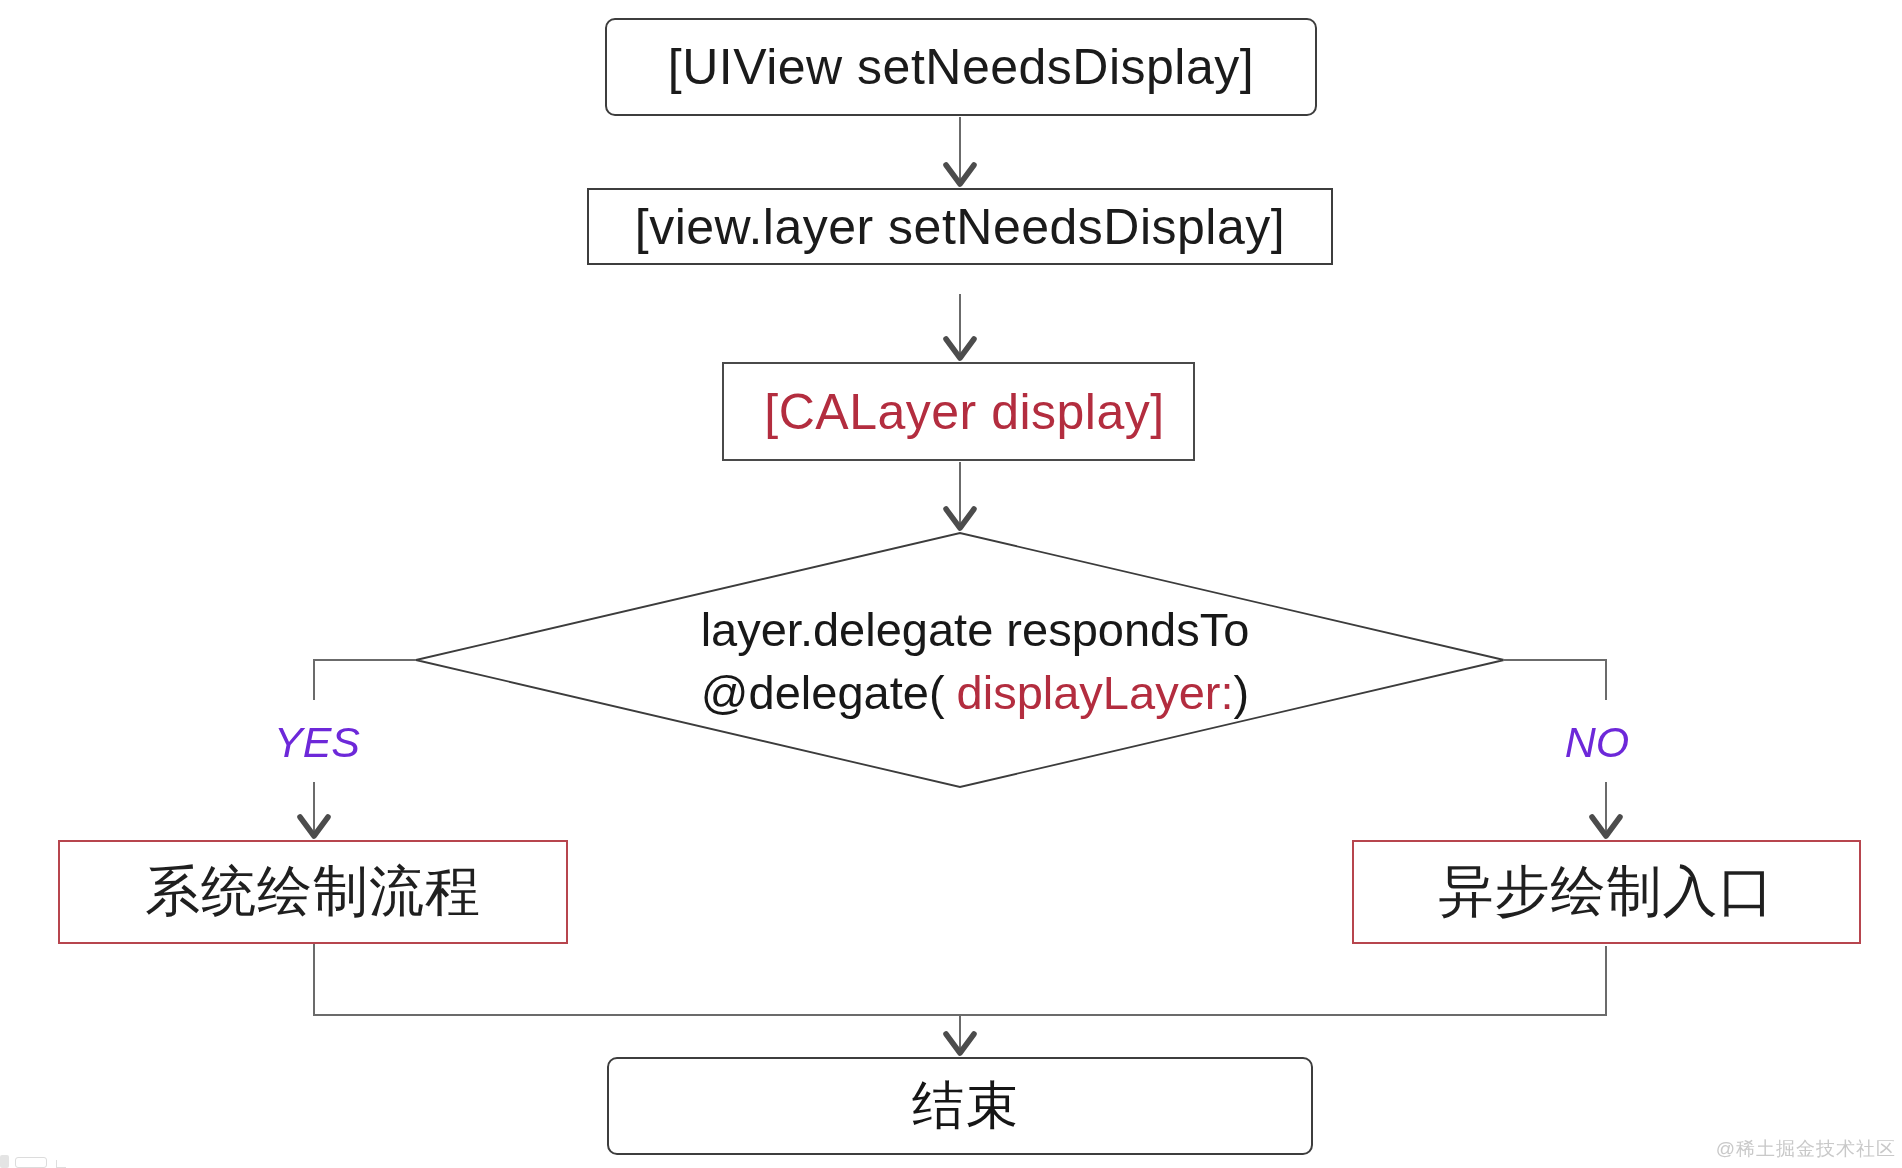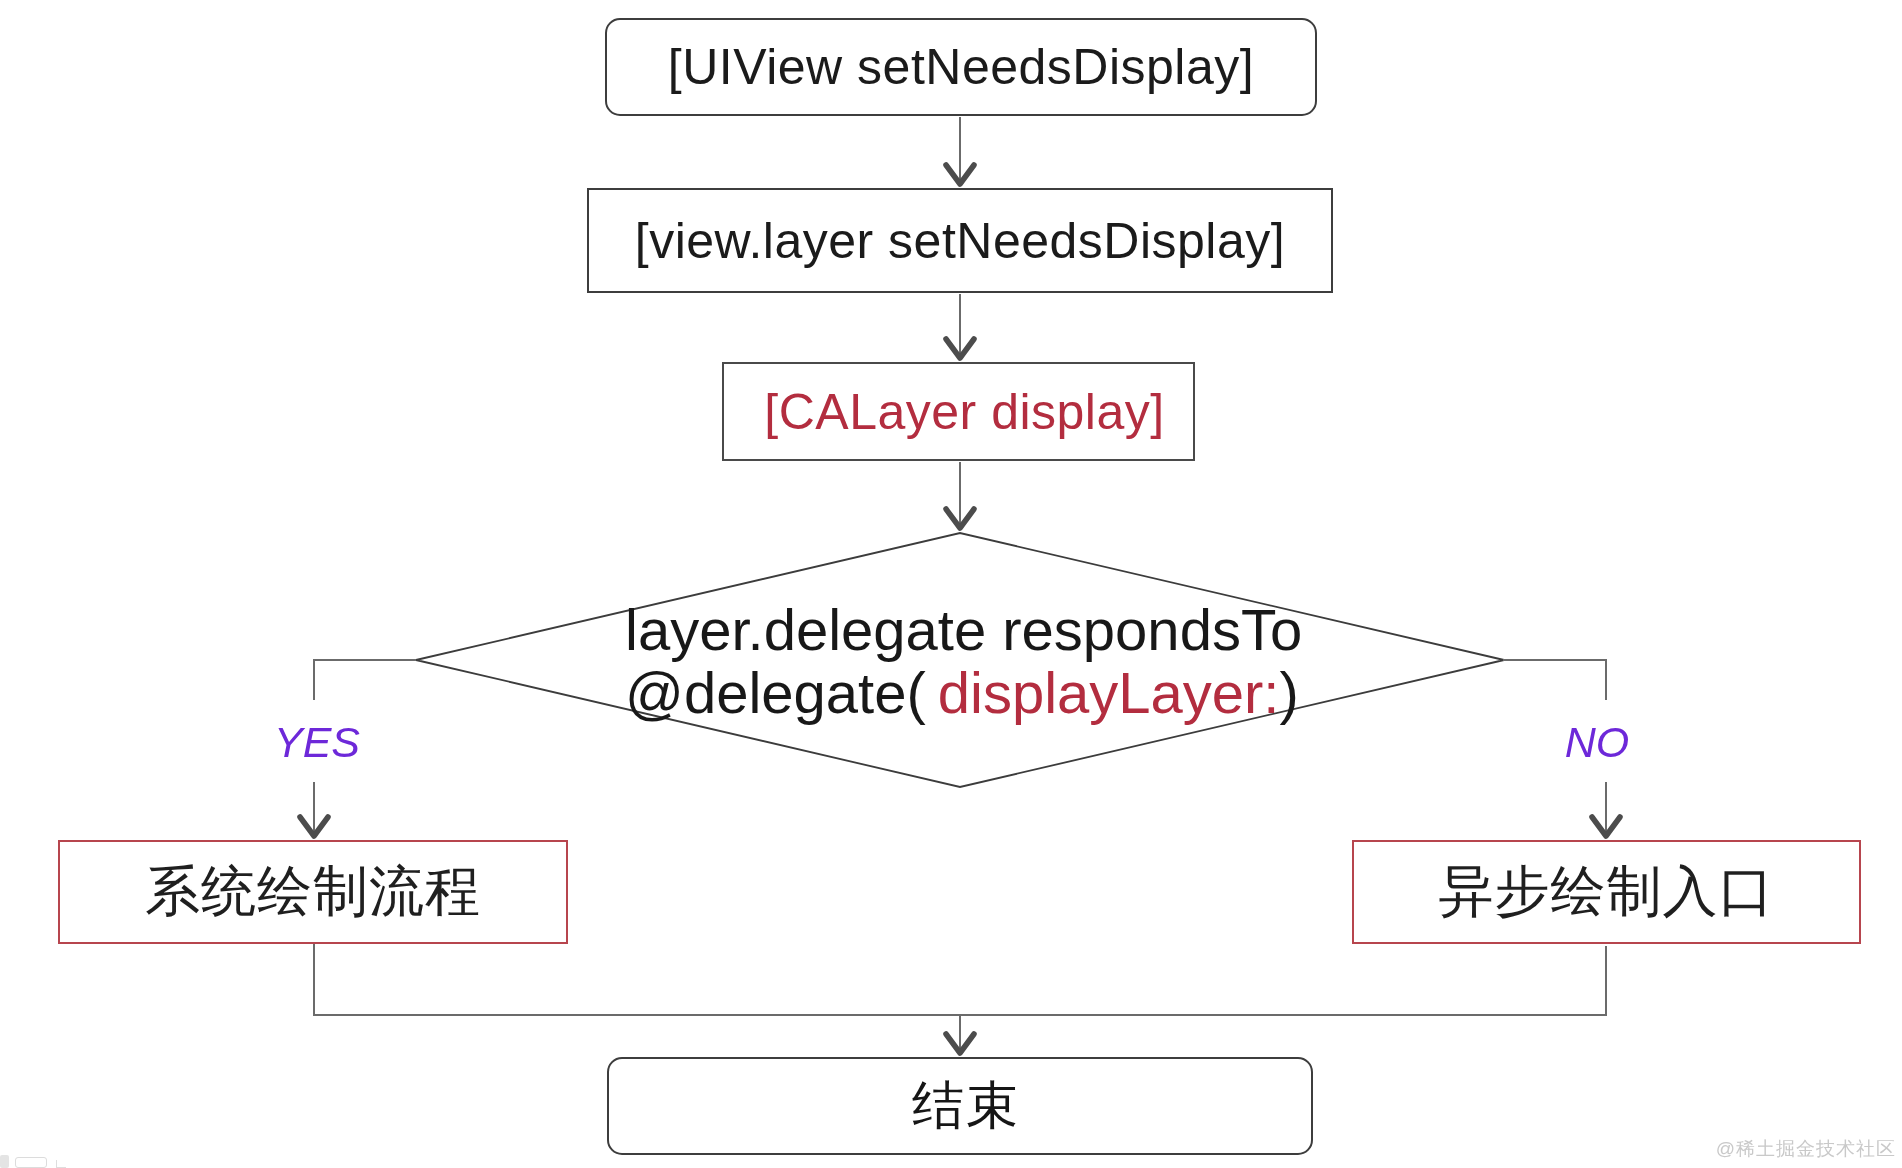--- a/index.html
+++ b/index.html
@@ -17,26 +17,26 @@
   .canvas{position:relative;width:1902px;height:1168px;background:#ffffff;}
   .lines{position:absolute;left:0;top:0;width:1902px;height:1168px;}
   .lines path,.lines polygon{fill:none;}
   .conn{stroke:var(--connector-gray);stroke-width:2;}
   .chev{stroke:var(--arrowhead-gray);stroke-width:5.5;stroke-linecap:round;stroke-linejoin:round;}
   .diamond-shape{stroke:#3c3c3c;stroke-width:1.8;}
   .node{position:absolute;display:flex;align-items:center;justify-content:center;
         background:#ffffff;text-align:center;}
   .code-text{font-size:50px;letter-spacing:0.5px;color:#1b1b1b;}
   .box-gray{border:2.5px solid var(--box-border-gray);}
-  .rounded{border-radius:15px;}
+  .rounded{border-radius:10px;}
   .red-border{border:2.5px solid var(--red-box-border);}
   .red-text{color:var(--accent-red-text);padding-left:12px;}
   .cn-text{font-size:55px;color:#1f1f1f;letter-spacing:1px;}
   .decision-text{position:absolute;left:625px;top:598px;width:700px;
-        font-size:58px;line-height:63px;text-align:left;color:#181818;}
+        font-size:47px;line-height:63px;text-align:center;color:#181818;}
   .branch-label{position:absolute;width:170px;text-align:center;
         font-size:43px;font-style:italic;color:#6d28d9;}
   .watermark{position:absolute;right:6px;top:1136px;font-size:19px;
         color:var(--watermark-gray);letter-spacing:1px;}
   .artifact-a{position:absolute;left:0px;top:1155px;width:9px;height:13px;
         background:#e4e4e4;border-radius:2px;}
   .artifact-b{position:absolute;left:15px;top:1157px;width:32px;height:11px;
         border:1.5px solid #dcdcdc;border-radius:3px;background:#fff;}
   .artifact-c{position:absolute;left:56px;top:1160px;width:10px;height:8px;
         border-left:1.5px solid #dedede;border-bottom:1.5px solid #dedede;}
@@ -71,21 +71,21 @@
     <path class="conn" d="M960 1015 V1049"></path>
     <path class="chev" d="M946 1034 L960 1053 L974 1034"></path>
 
     <path d="M1078 722 v23.7 l6.4 -5.9 l3.8 8.7 l3.2 -1.4 l-3.7 -8.6 l7.7 0 Z" fill="#121212" stroke="#ffffff" stroke-width="1.4"></path>
   </svg>
 
   <div class="node box-gray rounded code-text" style="left:605px;top:18px;width:712px;height:98px;">
     <span>[UIView setNeedsDisplay]</span>
   </div>
 
-  <div class="node box-gray code-text" style="left:587px;top:188px;width:746px;height:105px;text-align:right;">
+  <div class="node box-gray code-text" style="left:587px;top:188px;width:746px;height:77px;text-align:right;">
     <span>[view.layer setNeedsDisplay]</span>
   </div>
 
   <div class="node box-gray code-text red-text" style="left:722px;top:362px;width:473px;height:99px;border-color:#4a4a4a;">
     <span>[CALayer display]</span>
   </div>
 
   <div class="decision-text">
     <div>layer.delegate respondsTo</div>
     <div><span>@delegate(</span><span class="red-text">displayLayer:</span><span>)</span></div>

